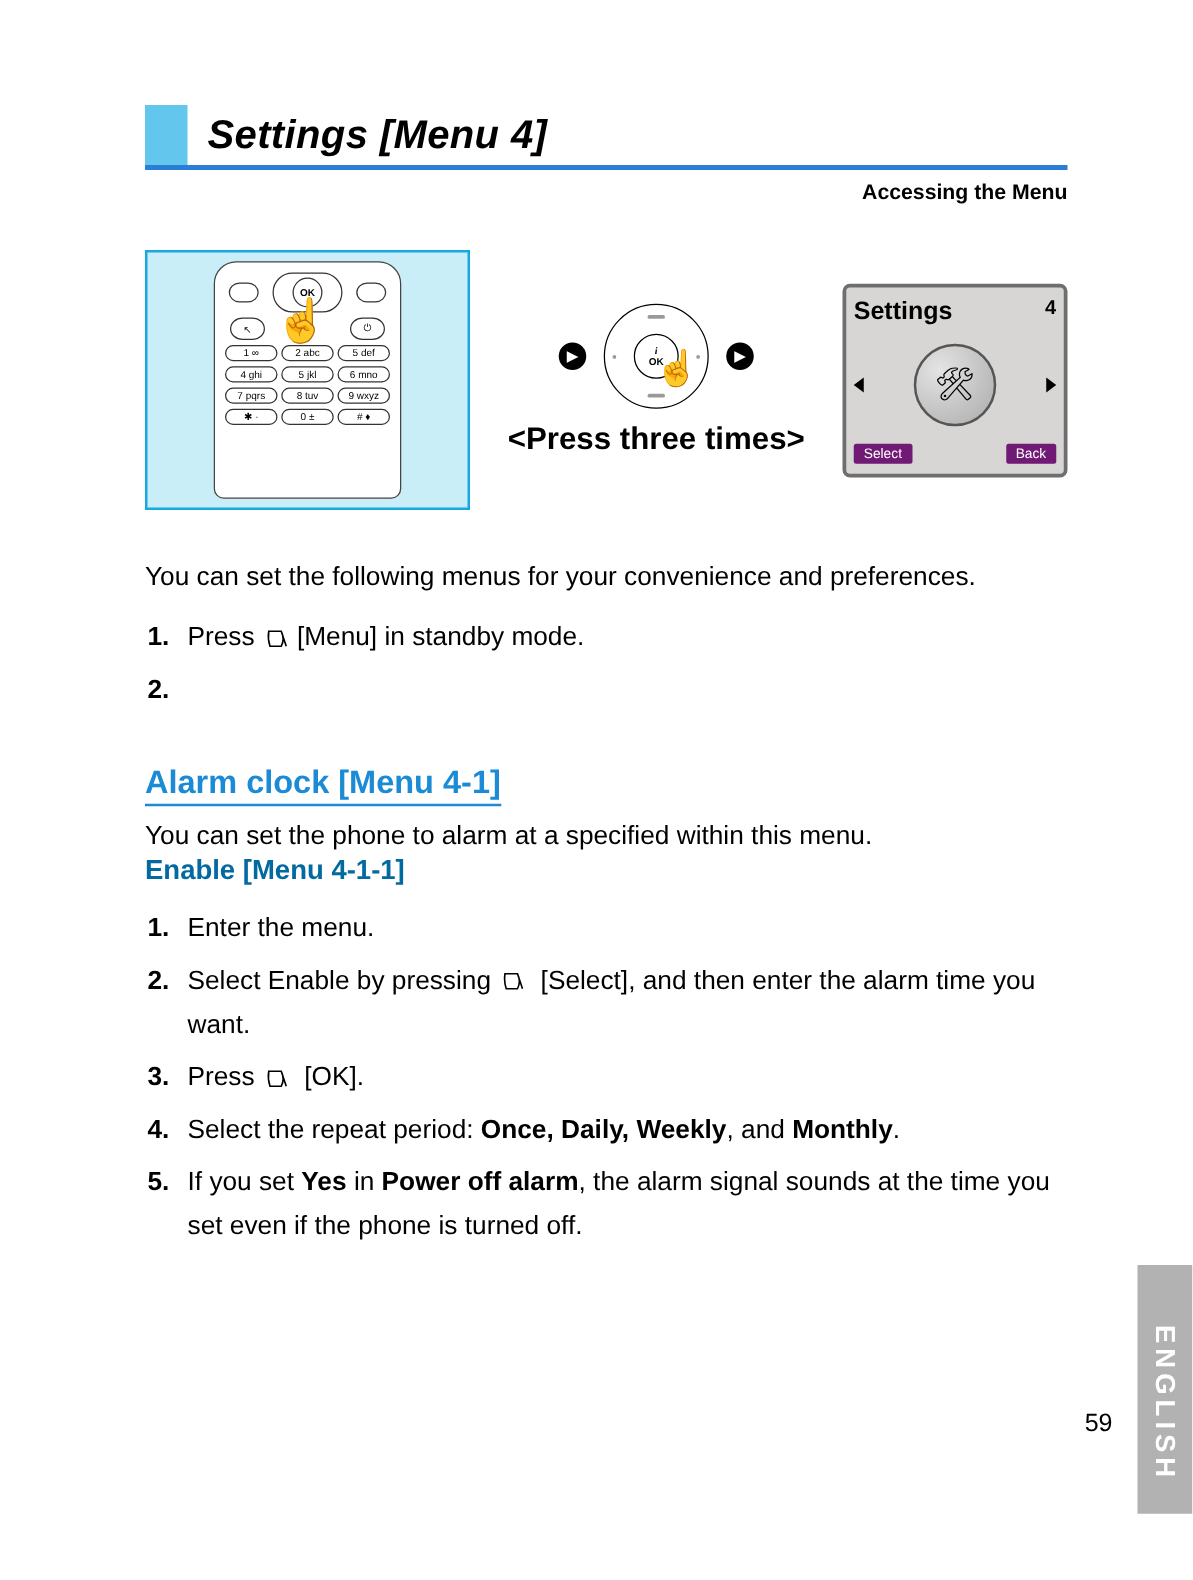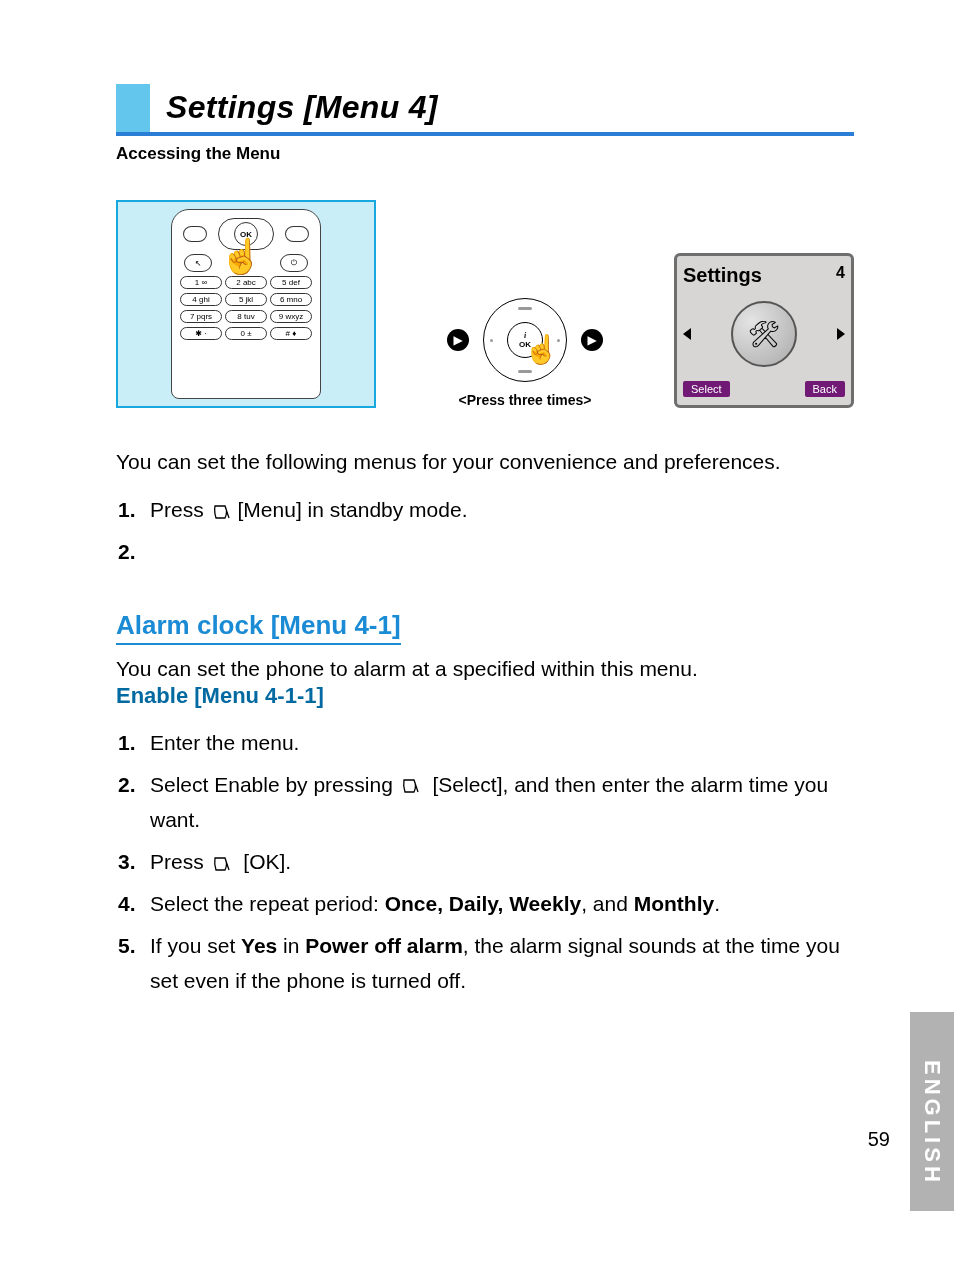--- a/index.html
+++ b/index.html
@@ -1,21 +1,21 @@
 <!DOCTYPE html>
 <html><head>
 <meta charset="utf-8">
 <style>
 html,body{margin:0;padding:0;background:#fff;font-family:Helvetica,Arial,sans-serif;color:#000}
 .page{width:954px;height:1211px;position:relative;box-sizing:border-box;padding:84px 100px 60px 116px}
 .hdr{border-bottom:4px solid #2a7ed6;padding-bottom:6px;display:flex;align-items:flex-end}
 .hdr-square{width:34px;height:48px;background:#62c6ed;margin-right:16px;margin-bottom:-6px}
 .hdr-title{font-size:32px;font-weight:700;font-style:italic;letter-spacing:0.3px}
-.sub{font-size:17px;font-weight:700;text-align:left;margin-top:8px}
-.figrow{display:flex;align-items:flex-end;margin-top:36px}
+.sub{font-size:17px;font-weight:700;text-align:right;margin-top:8px}
+.figrow{display:flex;align-items:center;margin-top:36px}
 .phone-box{width:260px;height:208px;border:2px solid #18a8e0;background:#c9eef8;display:flex;align-items:center;justify-content:center;box-sizing:border-box}
 .phone{width:150px;height:190px;background:#fff;border:1px solid #444;border-radius:18px 18px 8px 8px;padding:8px 6px 4px 6px;box-sizing:border-box;display:flex;flex-direction:column;gap:4px;position:relative}
 .toprow{display:flex;justify-content:space-around;align-items:center}
 .soft{width:22px;height:14px;border:1px solid #333;border-radius:50%/70%}
 .okpad{width:54px;height:30px;border:1px solid #333;border-radius:16px;display:flex;align-items:center;justify-content:center;font-size:8px;font-weight:700}
 .okpad span{border:1px solid #333;border-radius:50%;width:22px;height:22px;display:flex;align-items:center;justify-content:center}
 .callrow{display:flex;justify-content:space-between;padding:0 6px}
 .call{width:26px;height:16px;border:1px solid #333;border-radius:50%/70%;font-size:8px;display:flex;align-items:center;justify-content:center}
 .krow{display:flex;justify-content:space-between;padding:0 2px}
 .key{font-size:8px;border:1px solid #333;border-radius:8px;padding:1px 3px;min-width:34px;text-align:center;background:#fff}
@@ -24,21 +24,21 @@
 .navline{display:flex;align-items:center;gap:14px}
 .circ{width:22px;height:22px;border-radius:50%;background:#000;color:#fff;display:flex;align-items:center;justify-content:center;font-size:12px}
 .navpad{width:82px;height:82px;border:1.5px solid #000;border-radius:50%;display:flex;align-items:center;justify-content:center;position:relative}
 .navpad .inner{width:34px;height:34px;border:1.5px solid #000;border-radius:50%;display:flex;flex-direction:column;align-items:center;justify-content:center;font-size:8px;font-weight:700}
 .navpad .badge{font-style:italic;font-family:serif}
 .navpad .dash{position:absolute;width:14px;height:3px;border-radius:3px;background:#000;opacity:.4}
 .navpad .dtop{top:8px;left:34px}
 .navpad .dbot{bottom:8px;left:34px}
 .navpad .dleft{left:6px;top:40px;width:3px;height:3px;border-radius:50%}
 .navpad .dright{right:6px;top:40px;width:3px;height:3px;border-radius:50%}
-.navcap{font-size:14px;font-weight:700}
+.navcap{font-size:25px;font-weight:700}
 .screen{width:180px;border:3px solid #6e6e6e;border-radius:6px;background:#d7d6d5;padding:8px 6px;box-sizing:border-box}
 .screen-top{display:flex;justify-content:space-between;align-items:flex-start}
 .screen-title{font-size:20px;font-weight:700}
 .screen-num{font-size:16px;font-weight:700}
 .screen-mid{display:flex;align-items:center;justify-content:space-between;margin:14px 0}
 .tri{width:0;height:0;border-top:6px solid transparent;border-bottom:6px solid transparent}
 .tri.l{border-right:8px solid #000}
 .tri.r{border-left:8px solid #000}
 .sicon{width:62px;height:62px;border:2px solid #555;border-radius:50%;background:radial-gradient(circle at 30% 30%,#e4e4e4,#aaa);display:flex;align-items:center;justify-content:center;font-size:26px}
 .screen-bot{display:flex;justify-content:space-between}

